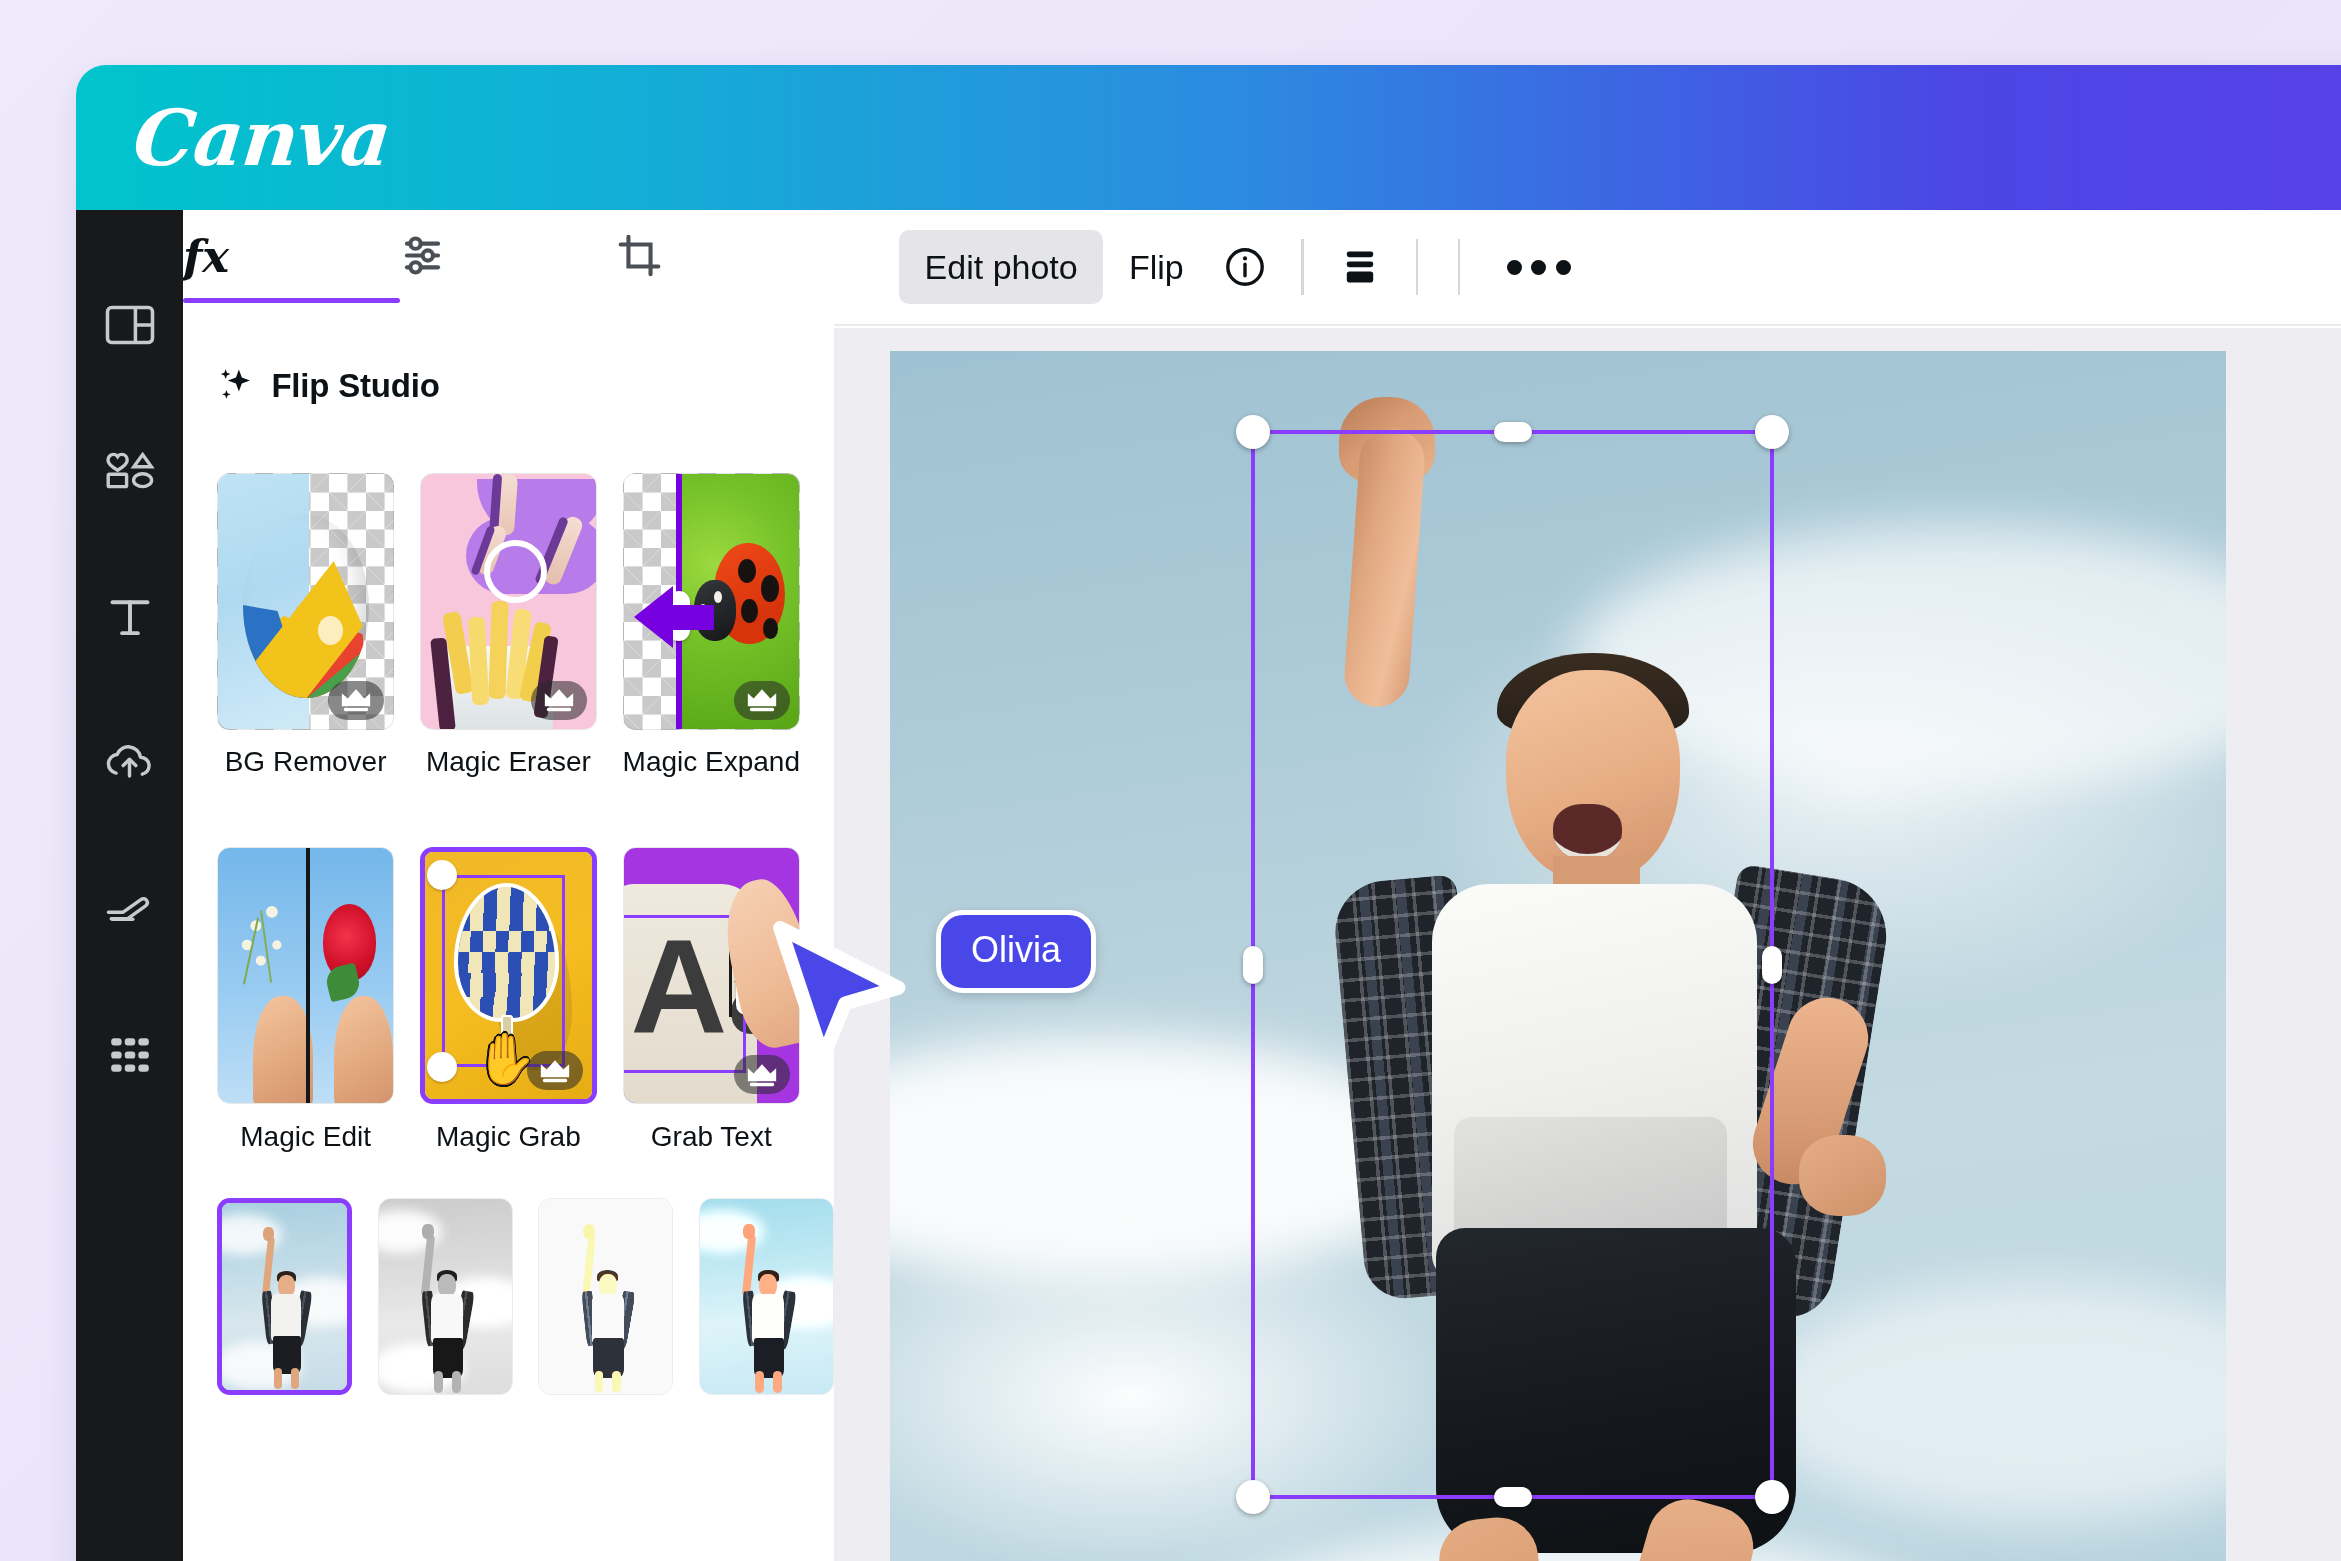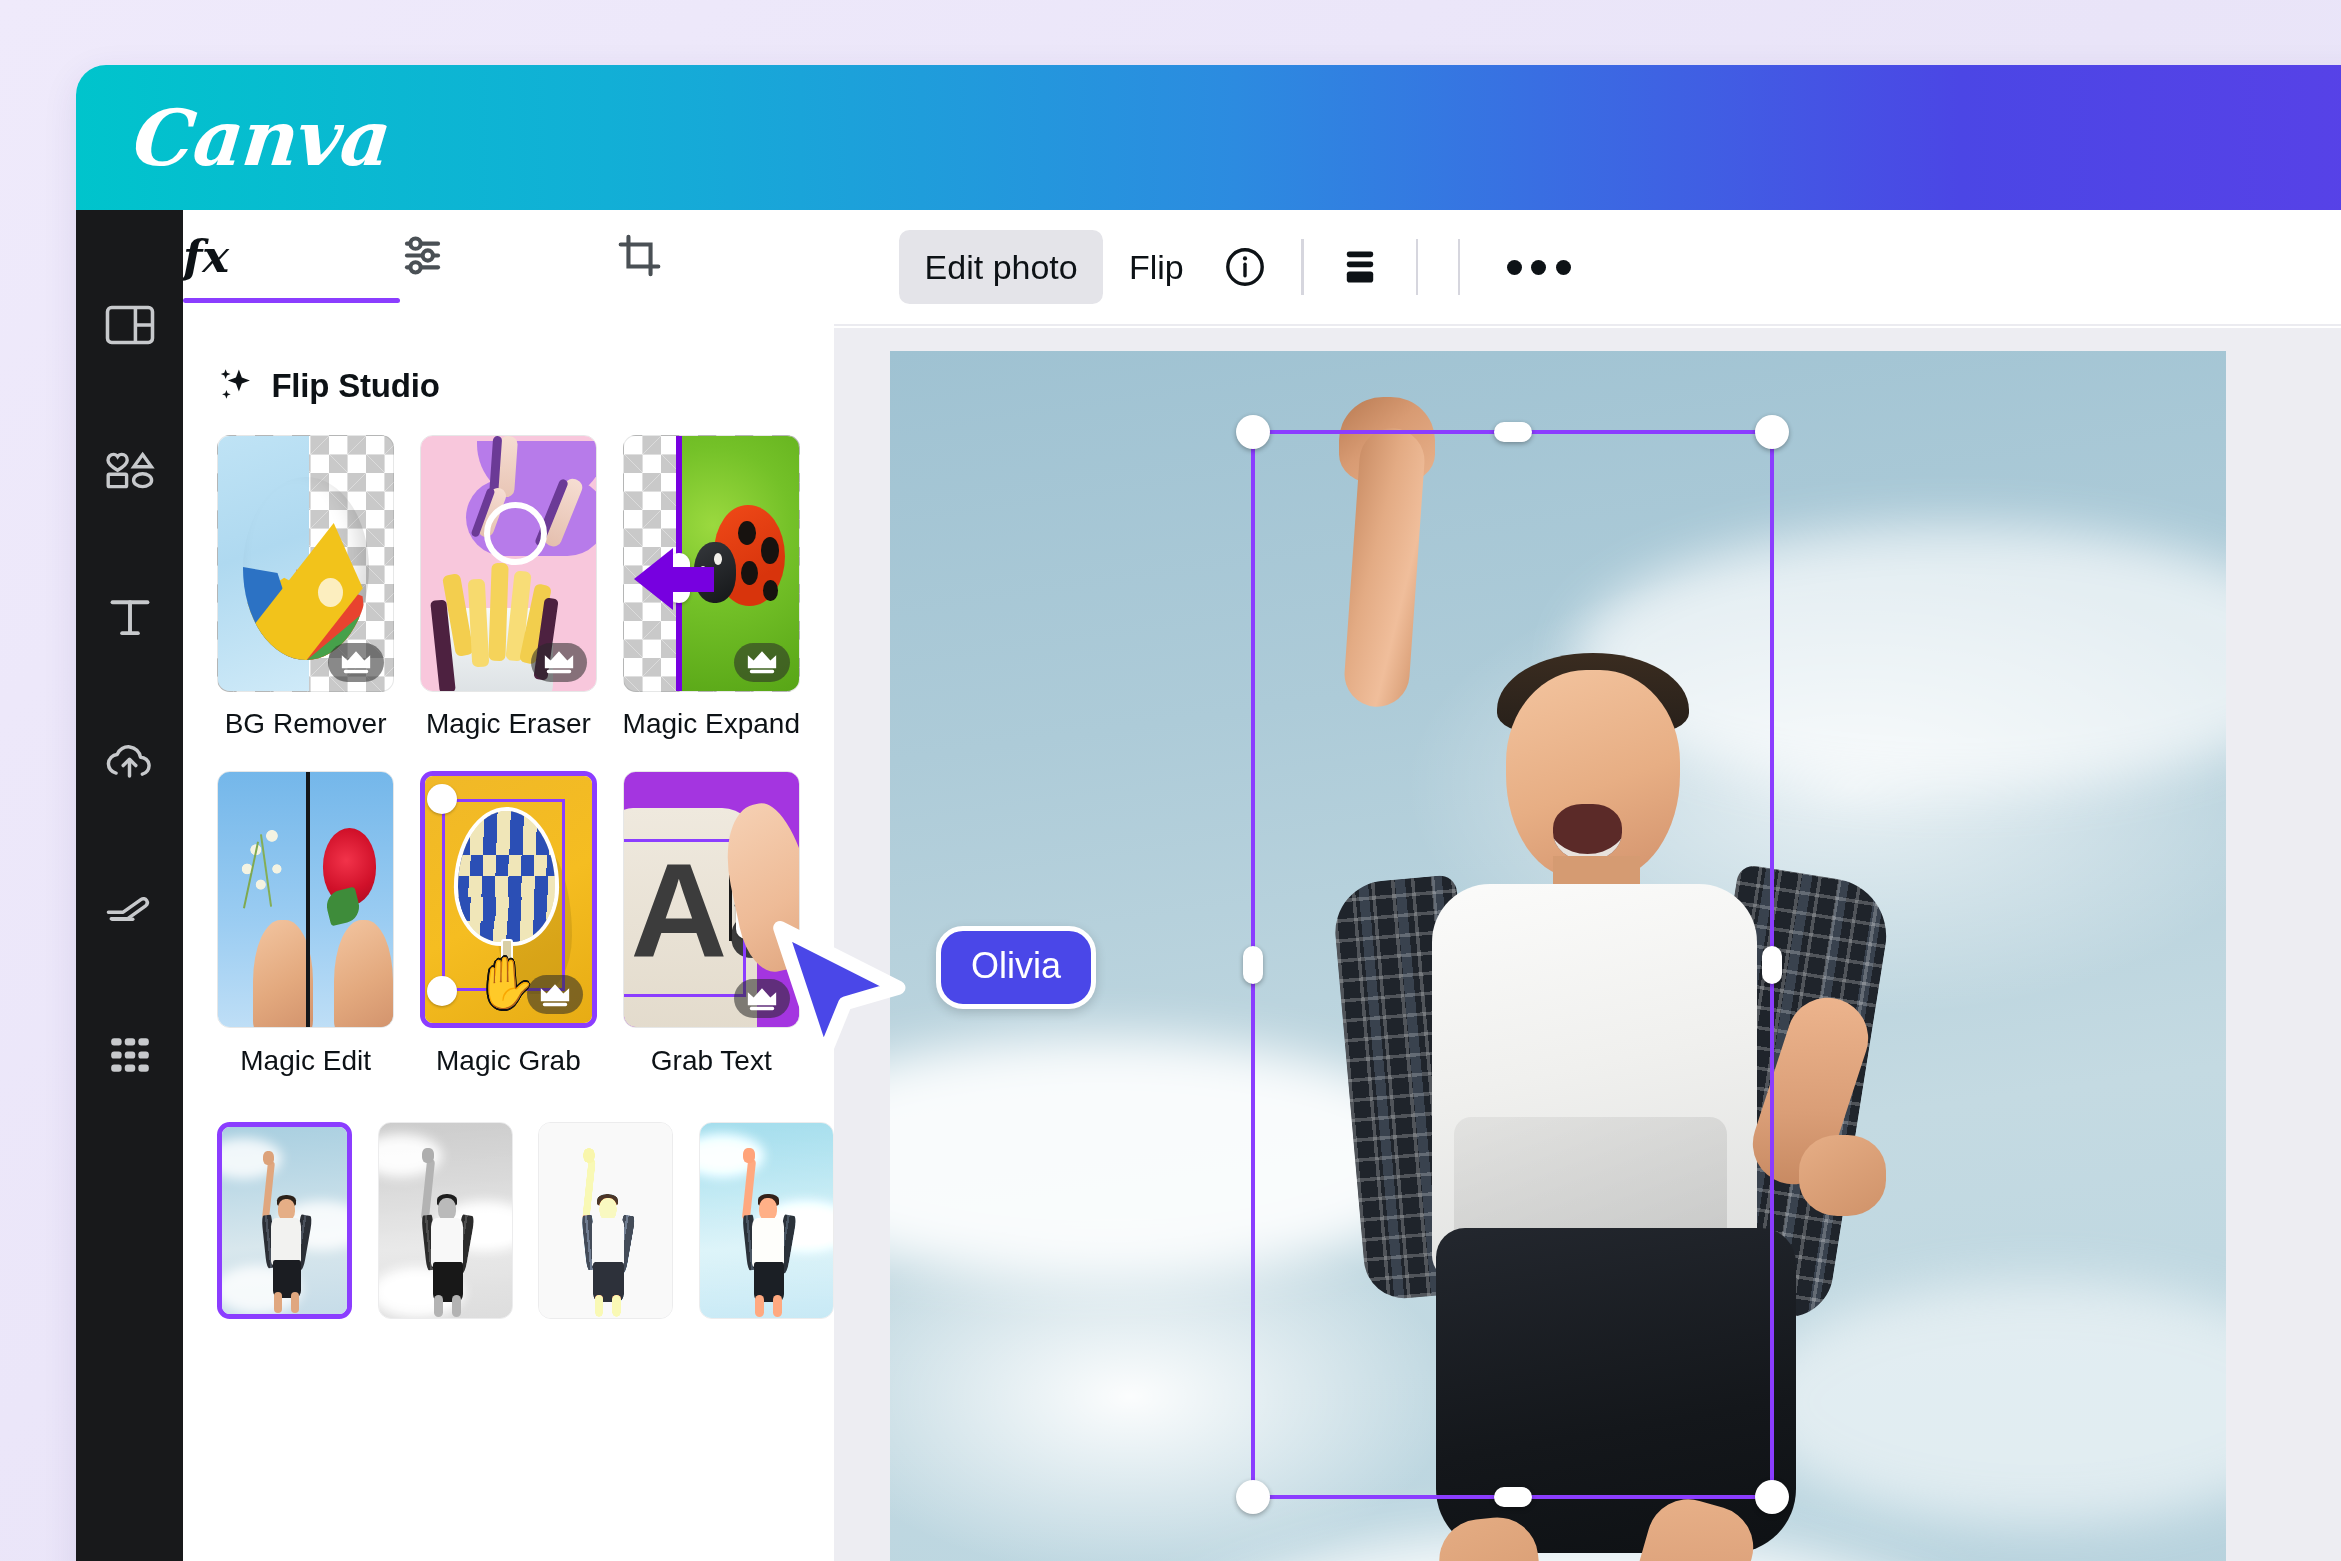--- a/index.html
+++ b/index.html
@@ -136,21 +136,21 @@
     color: #0D1216;
     letter-spacing: -0.2px;
   }
 
   .tool-grid {
     display: grid;
     grid-template-columns: repeat(3, 1fr);
     gap: 0 25.6px;
     padding: 0 34px;
   }
-  .tool-cell { width: 100%; }
+  .tool-cell { width: 100%; margin-top: 38px; }
   .tool-thumb {
     position: relative;
     width: 100%;
     height: 257px;
     border-radius: 12.8px;
     overflow: hidden;
     border: 1.7px solid rgba(13,18,22,0.10);
   }
   .tool-cell.selected .tool-thumb {
     border: 5.2px solid #8B3DFF;
@@ -609,21 +609,20 @@
     position:absolute; left:186px; top:0;
     background: #4A47E8;
     color: #ffffff;
     font-size: 36px;
     font-weight: 400;
     padding: 14px 30px 17.4px;
     border-radius: 27px;
     border: 5.8px solid #ffffff;
     white-space: nowrap;
     box-shadow: 0 3.5px 10.5px rgba(0,0,0,0.16);
-    margin-top: 16px;
   }
 </style>
 </head>
 <body>
 
 <div id="app-window">
 
   <div id="brandbar">
     <div id="brand-logo">Canva</div>
   </div>

